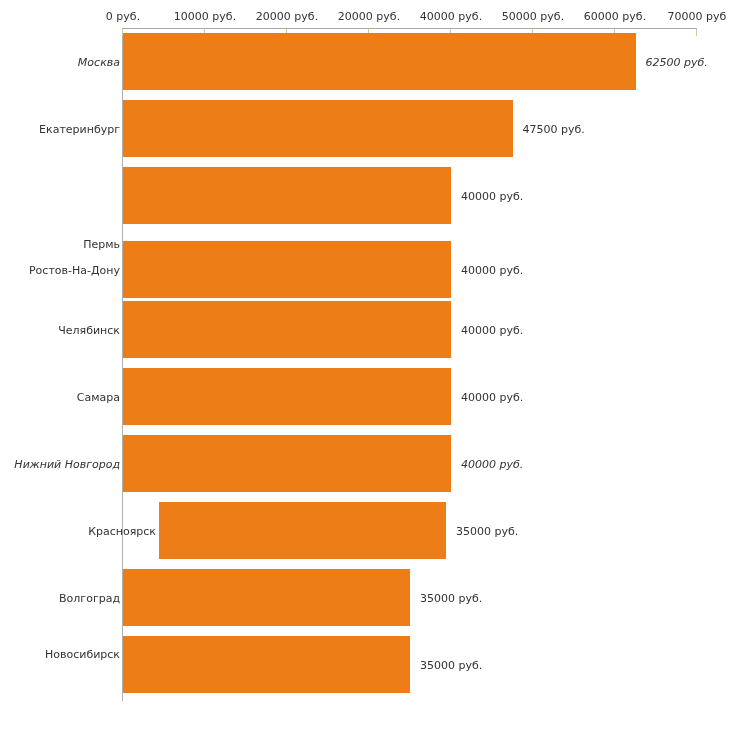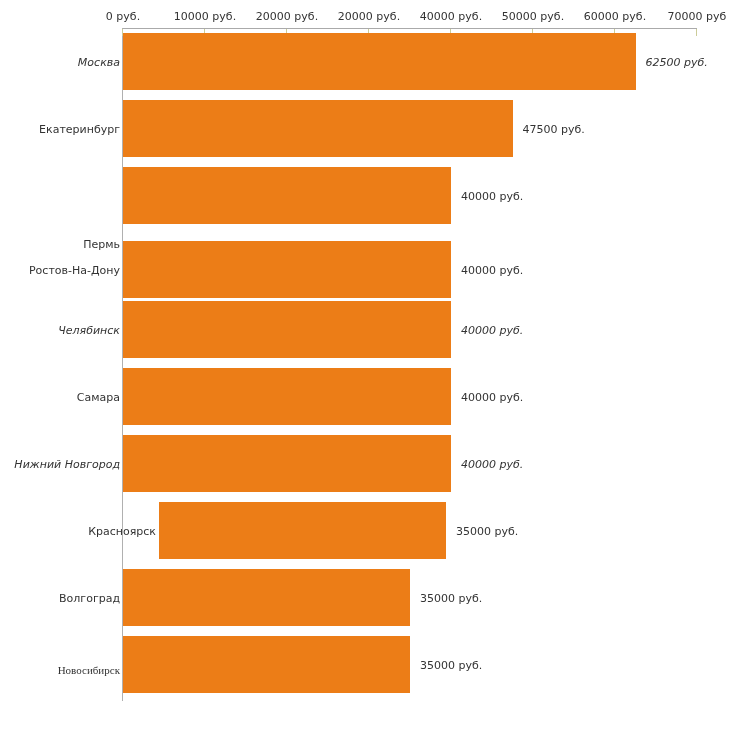--- a/index.html
+++ b/index.html
@@ -121,21 +121,21 @@
       <div class="row" style="top: 167px; height: 57px;">
         <div class="cat-label" style="top: 23.5px; margin-top: 48px;">Пермь</div>
         <div class="bar" title="Пермь — 40000 руб." style="top: 0px; width: 328px; height: 57px; background: rgb(236, 125, 23);"></div>
         <div class="bar-value" style="left: 461px; top: 23.5px;">40000 руб.</div>
       </div>
       <div class="row" style="top: 241px; height: 57px;">
         <div class="cat-label" style="top: 23.5px;">Ростов-На-Дону</div>
         <div class="bar" title="Ростов-На-Дону — 40000 руб." style="top: 0px; width: 328px; height: 57px; background: rgb(236, 125, 23);"></div>
         <div class="bar-value" style="left: 461px; top: 23.5px;">40000 руб.</div>
       </div>
-      <div class="row" style="top: 301px; height: 57px; font-style: italic;">
+      <div class="row" style="top: 301px; height: 57px;">
         <div class="cat-label" style="top: 23.5px;">Челябинск</div>
         <div class="bar" title="Челябинск — 40000 руб." style="top: 0px; width: 328px; height: 57px; background: rgb(236, 125, 23);"></div>
         <div class="bar-value" style="left: 461px; top: 23.5px;">40000 руб.</div>
       </div>
       <div class="row" style="top: 368px; height: 57px;">
         <div class="cat-label" style="top: 23.5px; text-align: center;">Самара</div>
         <div class="bar" title="Самара — 40000 руб." style="top: 0px; width: 328px; height: 57px; background: rgb(236, 125, 23);"></div>
         <div class="bar-value" style="left: 461px; top: 23.5px;">40000 руб.</div>
       </div>
       <div class="row" style="top: 435px; height: 57px; font-style: italic;">
@@ -147,19 +147,19 @@
         <div class="cat-label" style="top: 23.5px;">Красноярск</div>
         <div class="bar" title="Красноярск — 35000 руб." style="top: 0px; width: 287px; height: 57px; background: rgb(236, 125, 23);"></div>
         <div class="bar-value" style="left: 420px; top: 23.5px;">35000 руб.</div>
       </div>
       <div class="row" style="top: 569px; height: 57px;">
         <div class="cat-label" style="top: 23.5px;">Волгоград</div>
         <div class="bar" title="Волгоград — 35000 руб." style="top: 0px; width: 287px; height: 57px; background: rgb(236, 125, 23);"></div>
         <div class="bar-value" style="left: 420px; top: 23.5px;">35000 руб.</div>
       </div>
       <div class="row" style="top: 636px; height: 57px;">
-        <div class="cat-label" style="top: 29px; font-family: Liberation Serif, serif;">Новосибирск</div>
+        <div class="cat-label" style="top: 13px;">Новосибирск</div>
         <div class="bar" title="Новосибирск — 35000 руб." style="top: 0px; width: 287px; height: 57px; background: rgb(236, 125, 23);"></div>
         <div class="bar-value" style="left: 420px; top: 23.5px;">35000 руб.</div>
       </div>
     </div>
 
 </div>
 
 </body></html>

